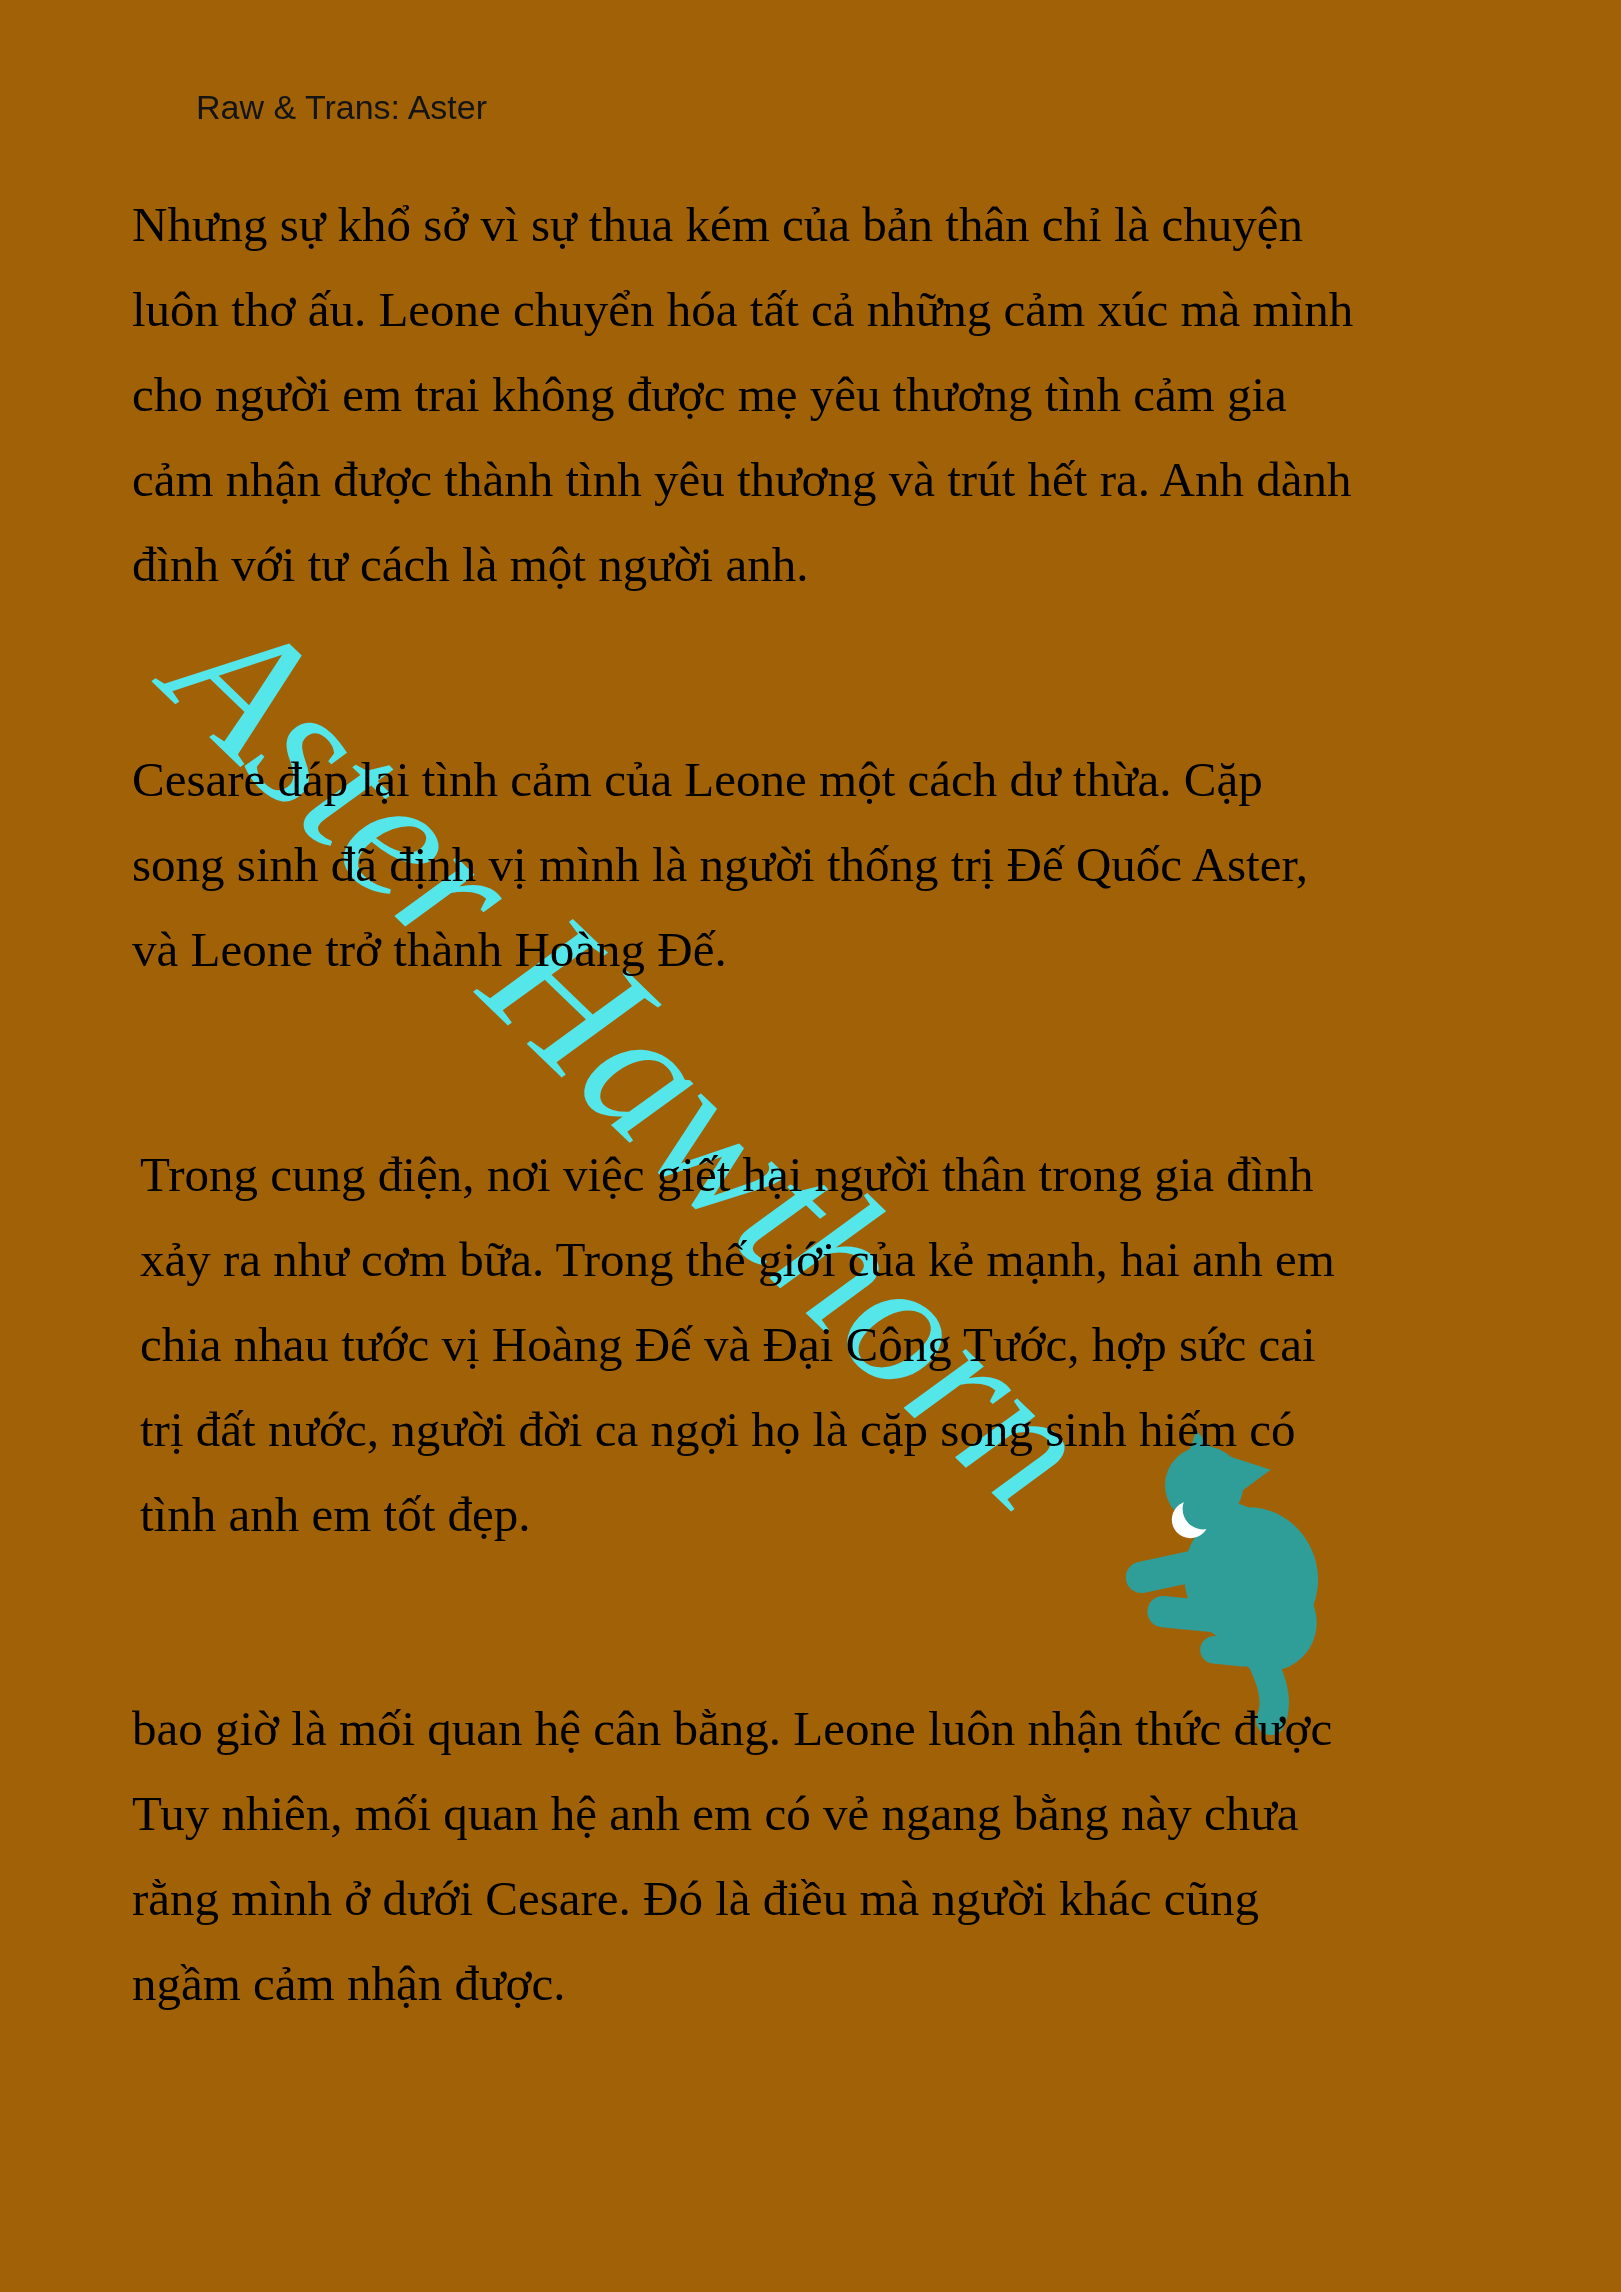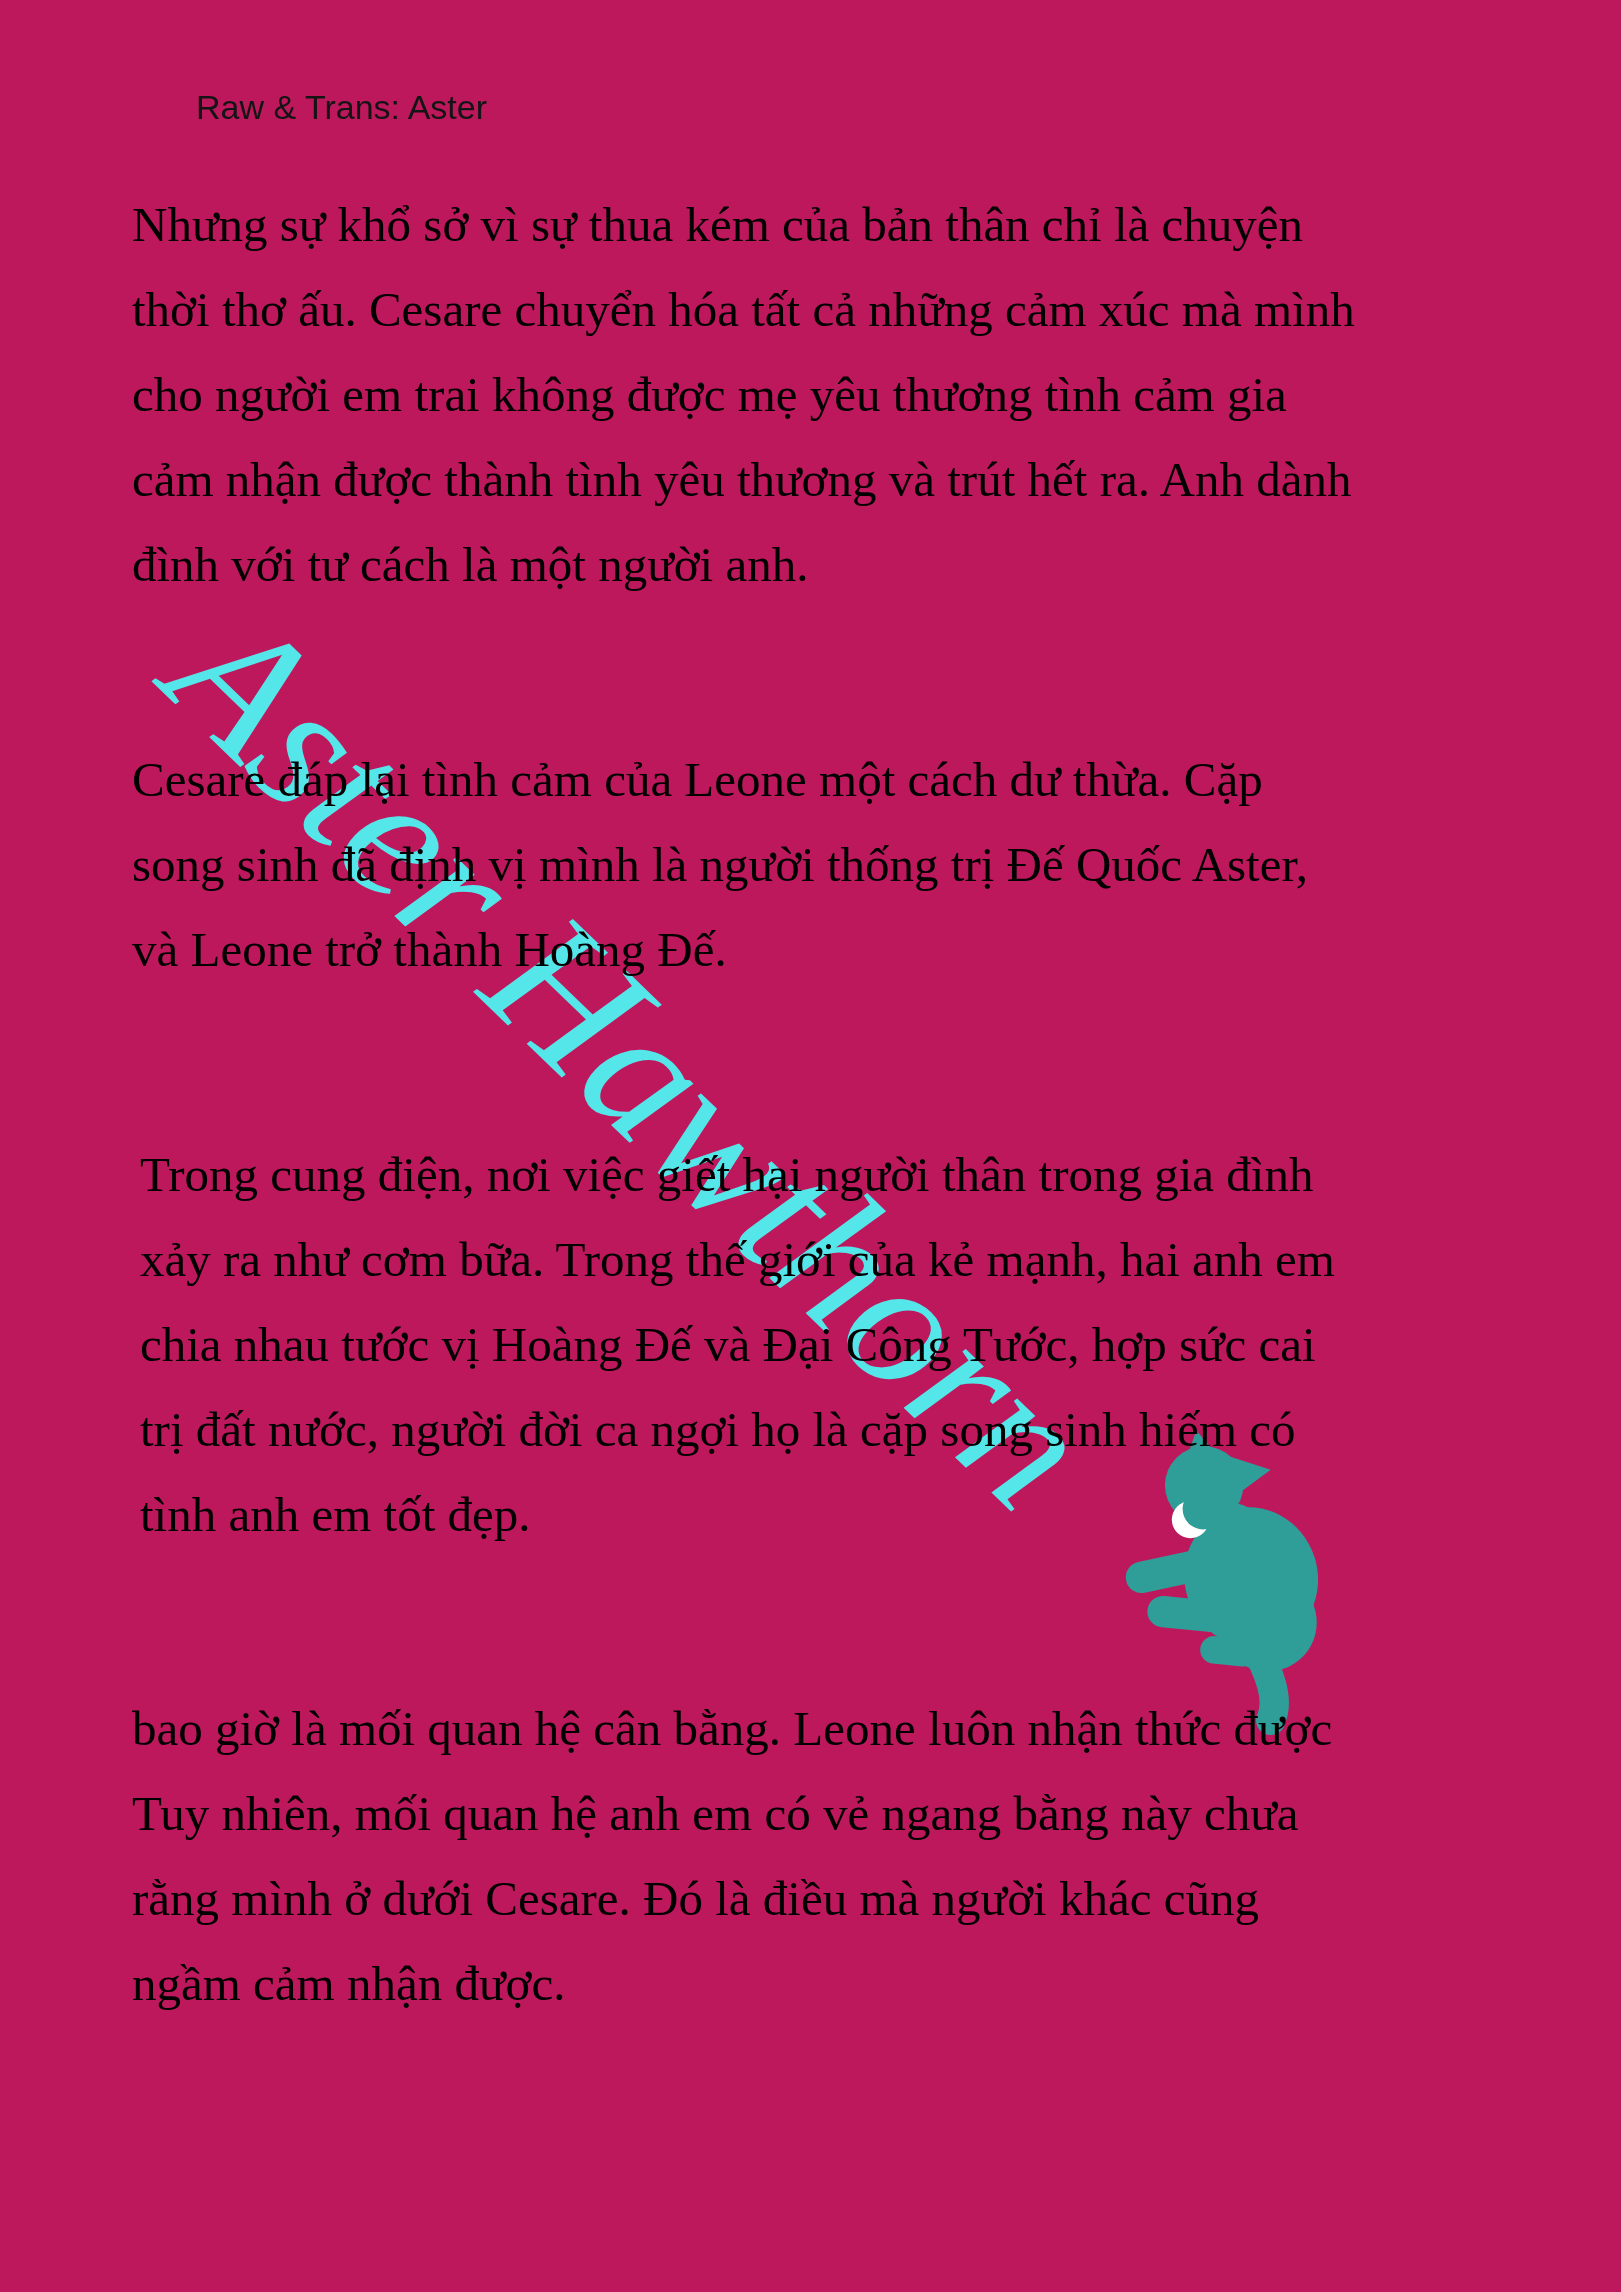--- a/index.html
+++ b/index.html
@@ -1,21 +1,21 @@
 <!DOCTYPE html>
 <html style="--wm-color: #55e6ea; --cat-color: #2f9e99;"><head>
 <meta charset="utf-8">
 <style>
   html, body { margin: 0; padding: 0; background: #888; }
   .page {
     position: relative;
     width: 1621px;
     height: 2293px;
     margin: 0 auto;
-    background: #be185d;
+    background: #a16207;
     overflow: hidden;
     font-family: "Liberation Serif", serif;
   }
   .header-credit {
     position: absolute;
     left: 196px;
     top: 88px;
     font-family: "Liberation Sans", sans-serif;
     font-size: 34px;
     line-height: 39px;
@@ -72,21 +72,21 @@
 <body>
 
 <div class="page">
 
   <div class="header-credit">Raw &amp; Trans: Aster</div>
 
   <div class="watermark">Aster Hawthorn</div>
 
   <div class="para p1">
     <div class="line">Nhưng sự khổ sở vì sự thua kém của bản thân chỉ là chuyện</div>
-    <div class="line">thời thơ ấu. Cesare chuyển hóa tất cả những cảm xúc mà mình</div>
+    <div class="line">luôn thơ ấu. Leone chuyển hóa tất cả những cảm xúc mà mình</div>
     <div class="line">cho người em trai không được mẹ yêu thương tình cảm gia</div>
     <div class="line">cảm nhận được thành tình yêu thương và trút hết ra. Anh dành</div>
     <div class="line">đình với tư cách là một người anh.</div>
   </div>
 
   <div class="para p2">
     <div class="line">Cesare đáp lại tình cảm của Leone một cách dư thừa. Cặp</div>
     <div class="line">song sinh đã định vị mình là người thống trị Đế Quốc Aster,</div>
     <div class="line">và Leone trở thành Hoàng Đế.</div>
   </div>

